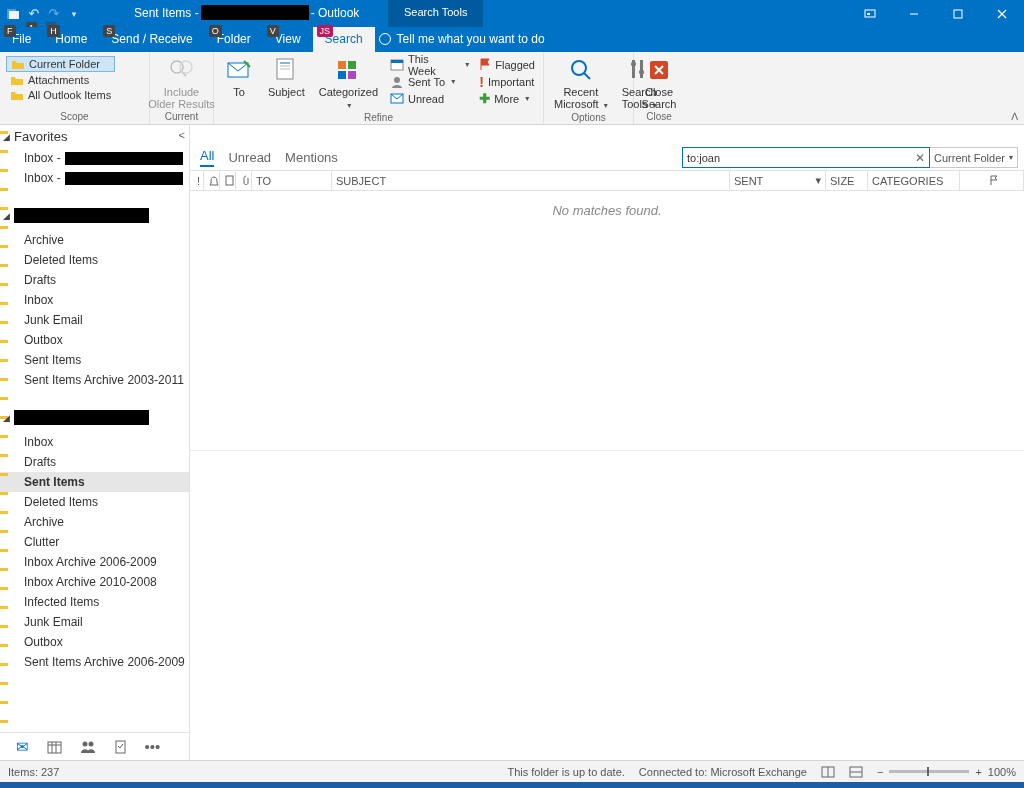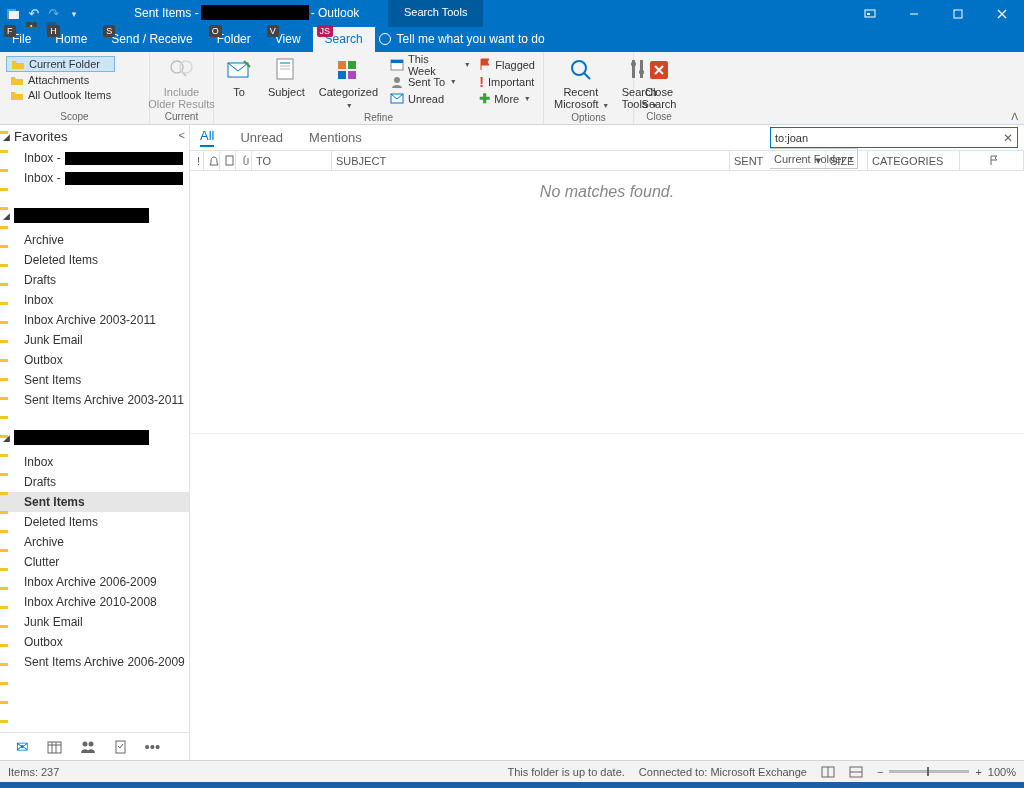--- a/index.html
+++ b/index.html
@@ -63,30 +63,30 @@
 .fp-acct .redact { background: #000; display: inline-block; width: 135px; height: 15px; }
 .yellow-edge { position: absolute; left: 0; top: 0; bottom: 0; width: 6px; pointer-events: none; }
 .yellow-edge .tick { position: absolute; left: 0; width: 8px; height: 3px; background: #f4c430; }
 .navswitch { border-top: 1px solid #e1e1e1; height: 28px; display: flex; align-items: center; gap: 18px; padding-left: 16px; background: #fff; }
 .navswitch .ni { color: #666; font-size: 15px; }
 .navswitch .ni.active { color: #0072c6; }
 .collapse-arrow { position: absolute; right: 4px; top: 4px; font-size: 11px; color: #666; }
 
 
 .listwrap { flex: 1; display: flex; flex-direction: column; min-width: 0; }
-.filterbar { height: 26px; display: flex; align-items: center; padding-left: 10px; gap: 26px; border-bottom: 1px solid #e1e1e1; position: relative; }
+.filterbar { height: 26px; display: flex; align-items: center; padding-left: 10px; gap: 14px; border-bottom: 1px solid #e1e1e1; position: relative; margin-top: 20px; }
 .filterbar .flt { font-size: 13px; color: #666; }
 .filterbar .flt.act { color: #0072c6; border-bottom: 2px solid #0072c6; padding-bottom: 2px; }
-.searchwrap { position: absolute; right: 6px; top: 2px; display: flex; flex-direction: column; }
+.searchwrap { position: absolute; right: 6px; top: 2px; display: flex; }
 .searchbox { width: 248px; height: 21px; border: 1px solid #0072c6; background: #fff; display: flex; align-items: center; padding: 0 4px; font-size: 11px; color: #333; }
 .searchbox .sx { margin-left: auto; color: #666; font-size: 12px; cursor: default; }
 .scopeCombo { width: 88px; height: 21px; border: 1px solid #c9c9c9; border-left: none; display: flex; align-items: center; padding: 0 4px; font-size: 11px; color: #555; justify-content: space-between; }
 .colhdr { height: 20px; border-bottom: 1px solid #e1e1e1; display: flex; align-items: center; font-size: 11px; color: #555; }
 .colhdr .c { border-right: 1px solid #e1e1e1; height: 100%; display: flex; align-items: center; padding-left: 4px; }
-.nomatch { text-align: center; color: #888; font-style: italic; font-size: 16px; padding: 12px 0; }
+.nomatch { text-align: center; color: #888; font-style: italic; font-size: 13px; padding: 12px 0; }
 .hrline { border-top: 1px solid #eee; margin-top: 220px; }
 
 
 .statusbar { height: 22px; background: #f3f3f3; border-top: 1px solid #d4d4d4; display: flex; align-items: center; font-size: 11px; color: #555; padding: 0 8px; gap: 14px; }
 .statusbar .spacer { flex: 1; }
 .statusbar .zoom { display: flex; align-items: center; gap: 6px; }
 .zslider { width: 80px; height: 3px; background: #bbb; position: relative; }
 .zslider .zt { position: absolute; left: 38px; top: -3px; width: 2px; height: 9px; background: #666; }
 
 .taskbar { height: 6px; background: #1a5fa5; }
@@ -372,37 +372,37 @@
           <span>Inbox -</span>
           <span class="redact"></span>
         </div>
       <div style="height:16px"></div>
       <div class="fp-acct"><span class="tri">◢</span><span class="redact"></span></div>
       <div id="acct1">
           <div class="fp-item">Archive</div>
           <div class="fp-item">Deleted Items</div>
           <div class="fp-item">Drafts</div>
           <div class="fp-item">Inbox</div>
-          <div class="fp-item">Inbox Archive 2003-2011</div>
           <div class="fp-item">Junk Email</div>
           <div class="fp-item">Outbox</div>
           <div class="fp-item">Sent Items</div>
           <div class="fp-item">Sent Items Archive 2003-2011</div>
         </div>
       <div style="height:16px"></div>
       <div class="fp-acct"><span class="tri">◢</span><span class="redact"></span></div>
       <div id="acct2">
           <div class="fp-item">Inbox</div>
           <div class="fp-item">Drafts</div>
           <div class="fp-item sel">Sent Items</div>
           <div class="fp-item">Deleted Items</div>
           <div class="fp-item">Archive</div>
           <div class="fp-item">Clutter</div>
           <div class="fp-item">Inbox Archive 2006-2009</div>
           <div class="fp-item">Inbox Archive 2010-2008</div>
+          <div class="fp-item">Infected Items</div>
           <div class="fp-item">Junk Email</div>
           <div class="fp-item">Outbox</div>
           <div class="fp-item">Sent Items Archive 2006-2009</div>
         </div>
     </div>
     <div class="navswitch">
       <span class="ni active">✉</span>
       <span class="ni">
           <svg width="15" height="14">
             <rect x="1" y="2" width="13" height="11" fill="none" stroke="#666"></rect>

